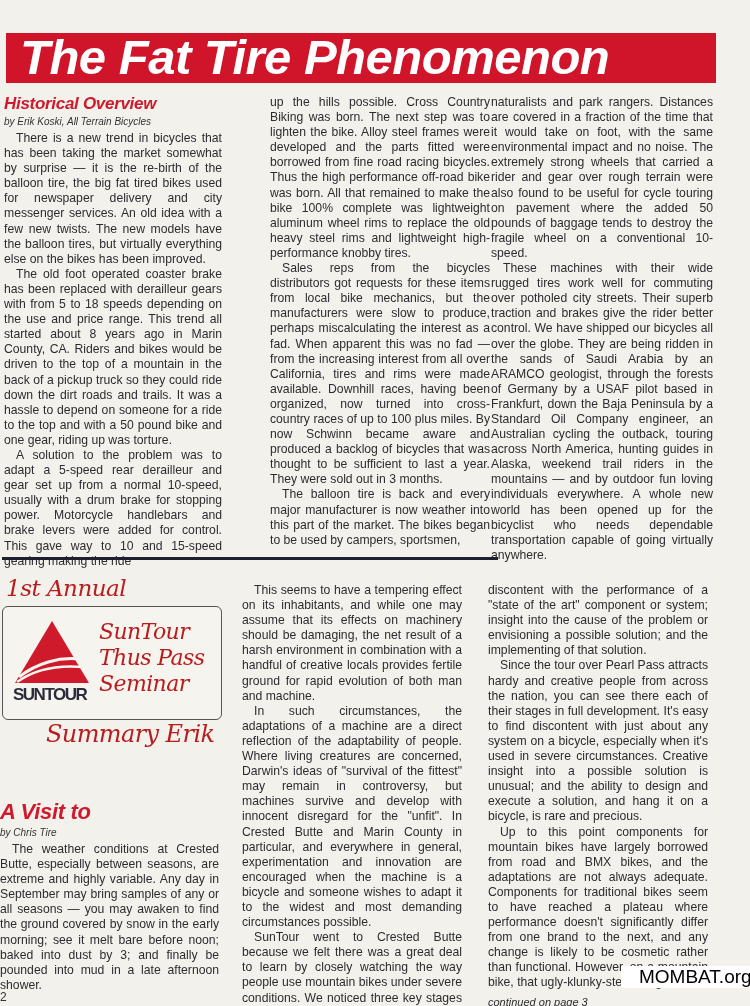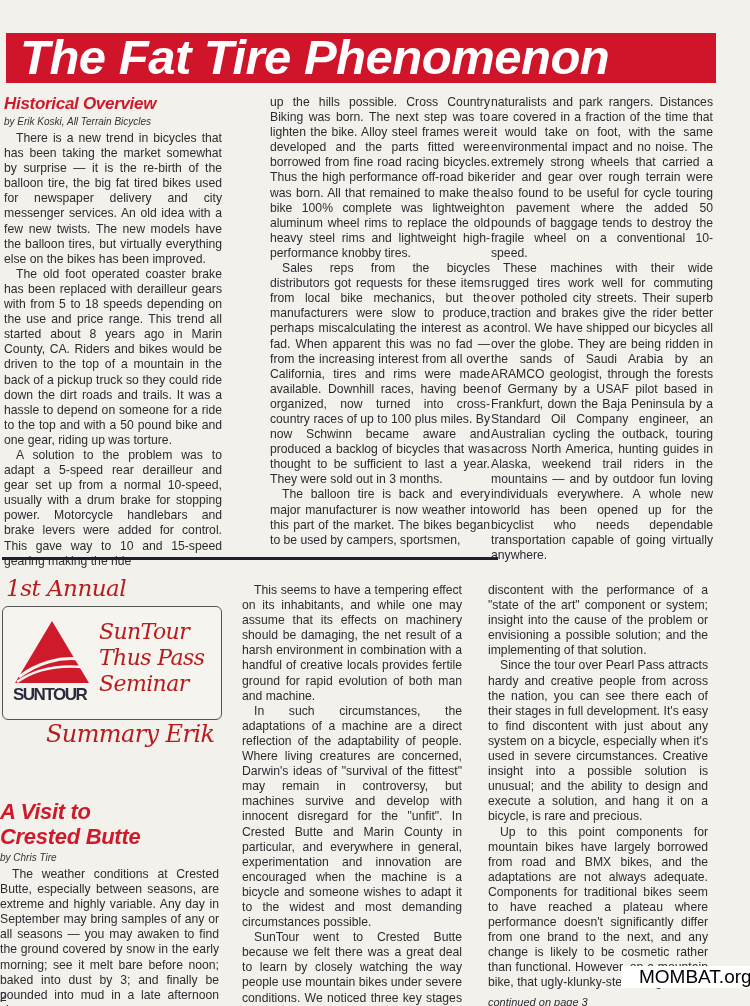--- a/index.html
+++ b/index.html
@@ -105,21 +105,20 @@
   <div class="seminar-lines serif-script">
     <div>SunTour</div>
     <div>Thus Pass</div>
     <div>Seminar</div>
   </div>
 </div>
 <div class="summary serif-script">Summary Erik</div>
 
 <div class="col" style="left:0px; top:775px; width:219px;margin-top:24px;">
   <div class="red-heading" style="font-size:22px; line-height:25px;">A Visit to</div>
-  <div class="red-heading" style="font-size:22px; line-height:25px;">Crested Butte</div>
   <div class="byline" style="margin-top:2px;">by Chris Tire</div>
   <p>The weather conditions at Crested Butte, especially between seasons, are extreme and highly variable. Any day in September may bring samples of any or all seasons — you may awaken to find the ground covered by snow in the early morning; see it melt bare before noon; baked into dust by 3; and finally be pounded into mud in a late afternoon shower.</p>
 </div>
 
 <div class="col" style="left:242px; top:583px; width:220px;">
   <p>This seems to have a tempering effect on its inhabitants, and while one may assume that its effects on machinery should be damaging, the net result of a harsh environment in combination with a handful of creative locals provides fertile ground for rapid evolution of both man and machine.</p>
   <p>In such circumstances, the adaptations of a machine are a direct reflection of the adaptability of people. Where living creatures are concerned, Darwin's ideas of "survival of the fittest" may remain in controversy, but machines survive and develop with innocent disregard for the "unfit". In Crested Butte and Marin County in particular, and everywhere in general, experimentation and innovation are encouraged when the machine is a bicycle and someone wishes to adapt it to the widest and most demanding circumstances possible.</p>
   <p>SunTour went to Crested Butte because we felt there was a great deal to learn by closely watching the way people use mountain bikes under severe conditions. We noticed three key stages in the development of a useful bicycle:</p>
 </div>
 

